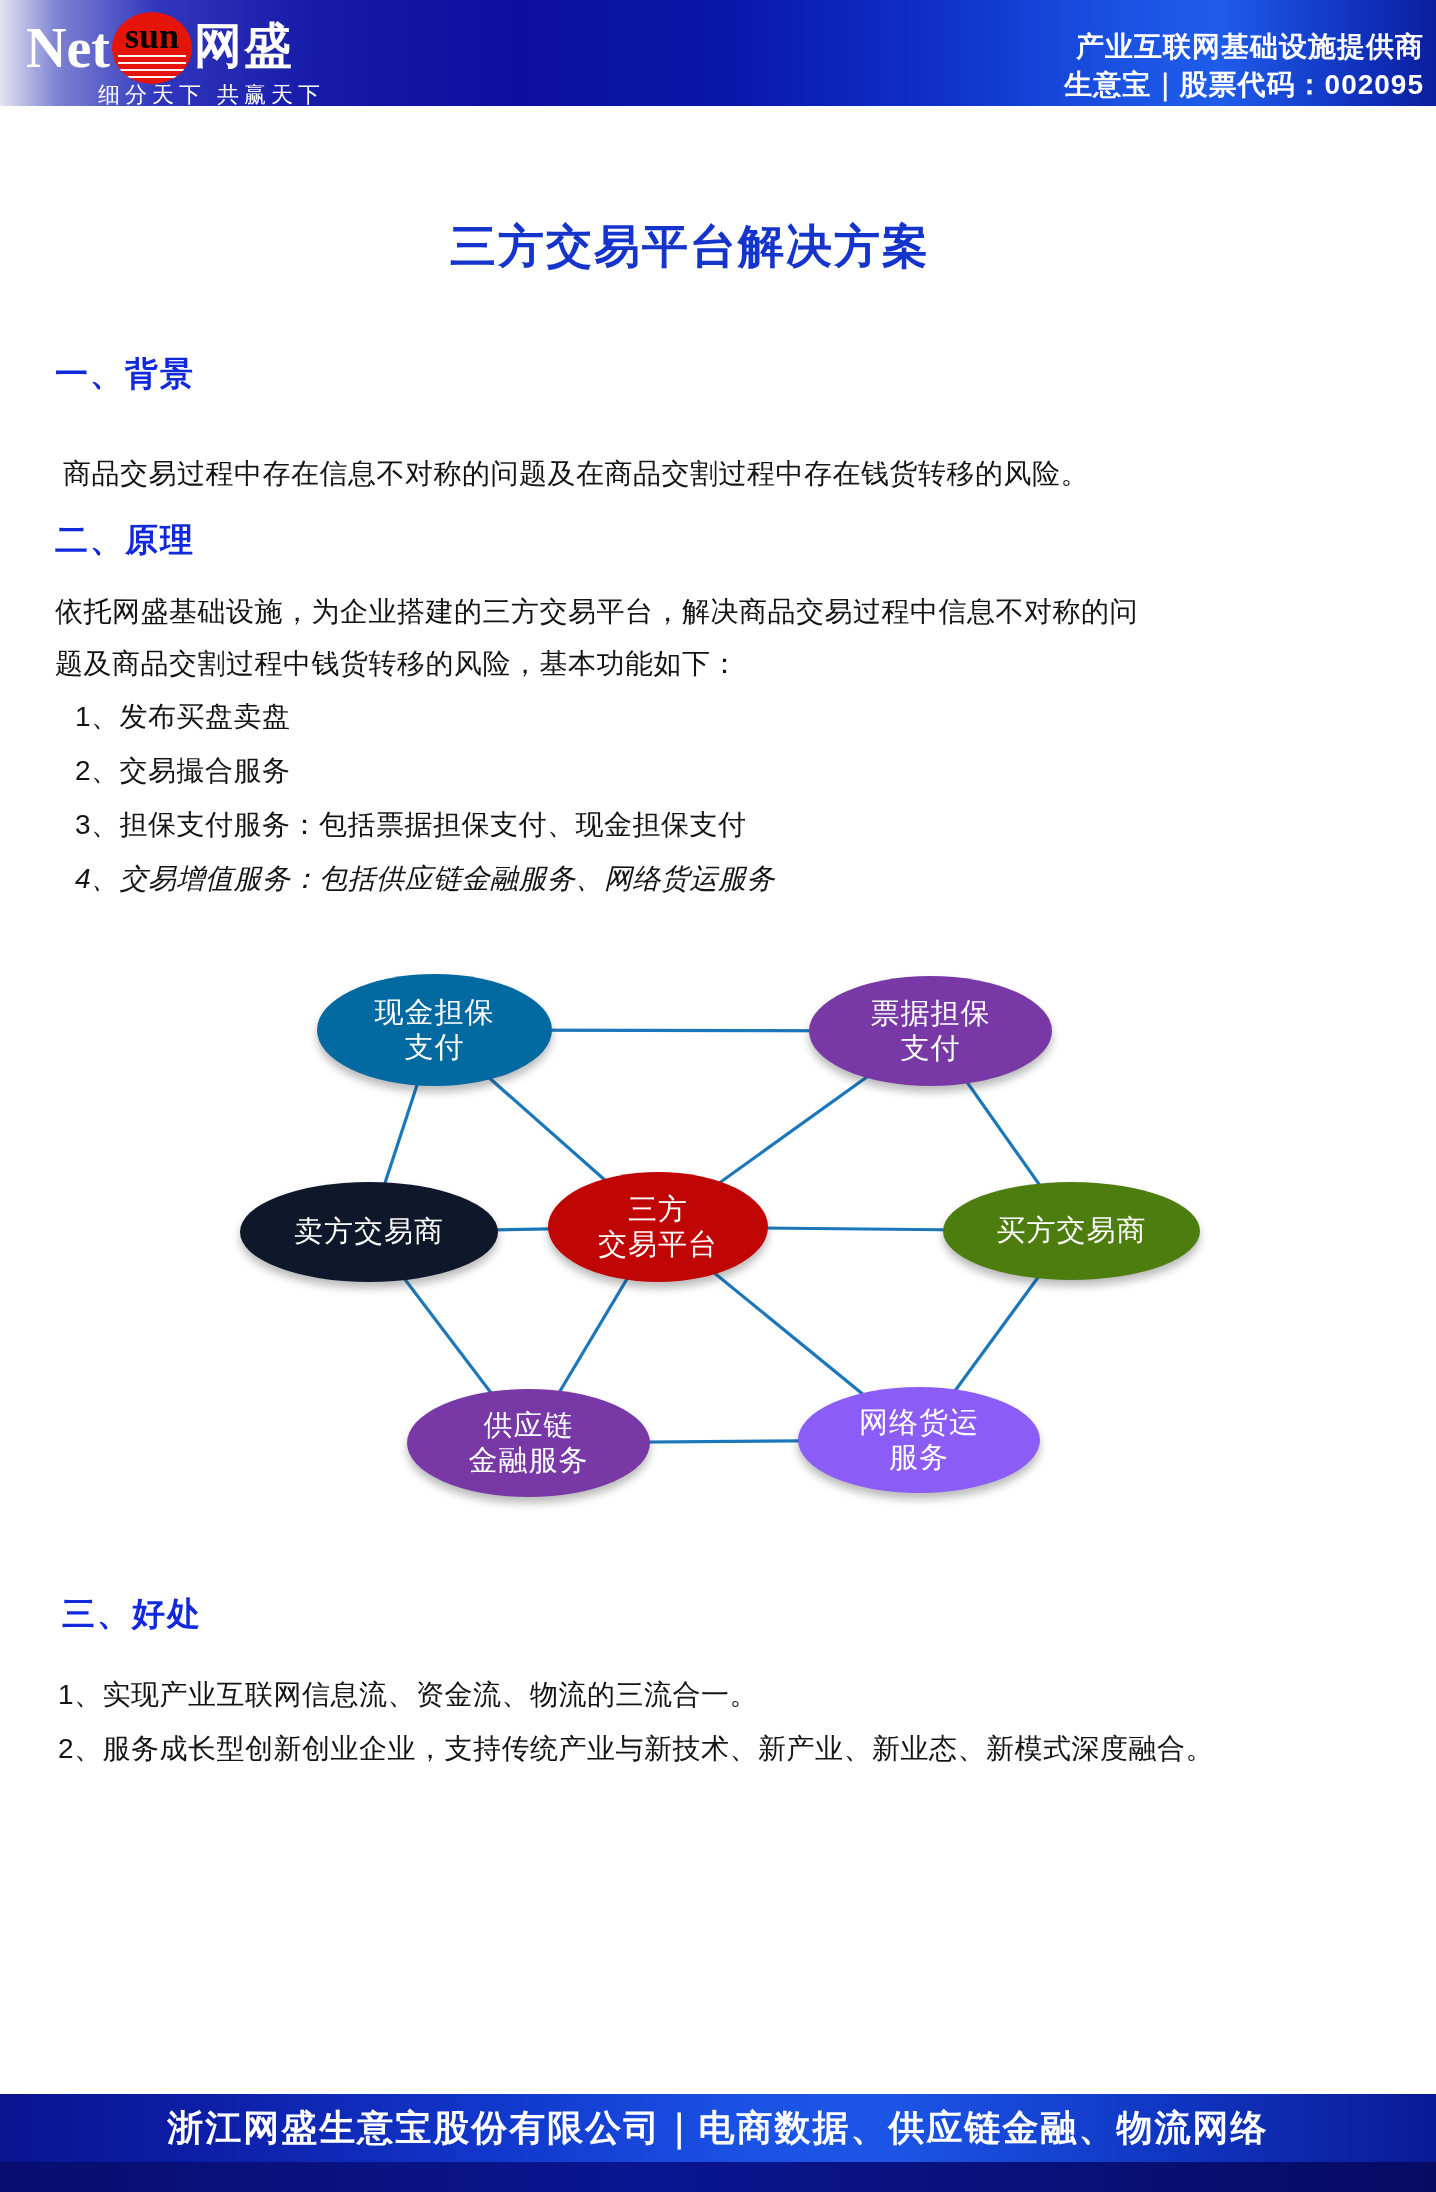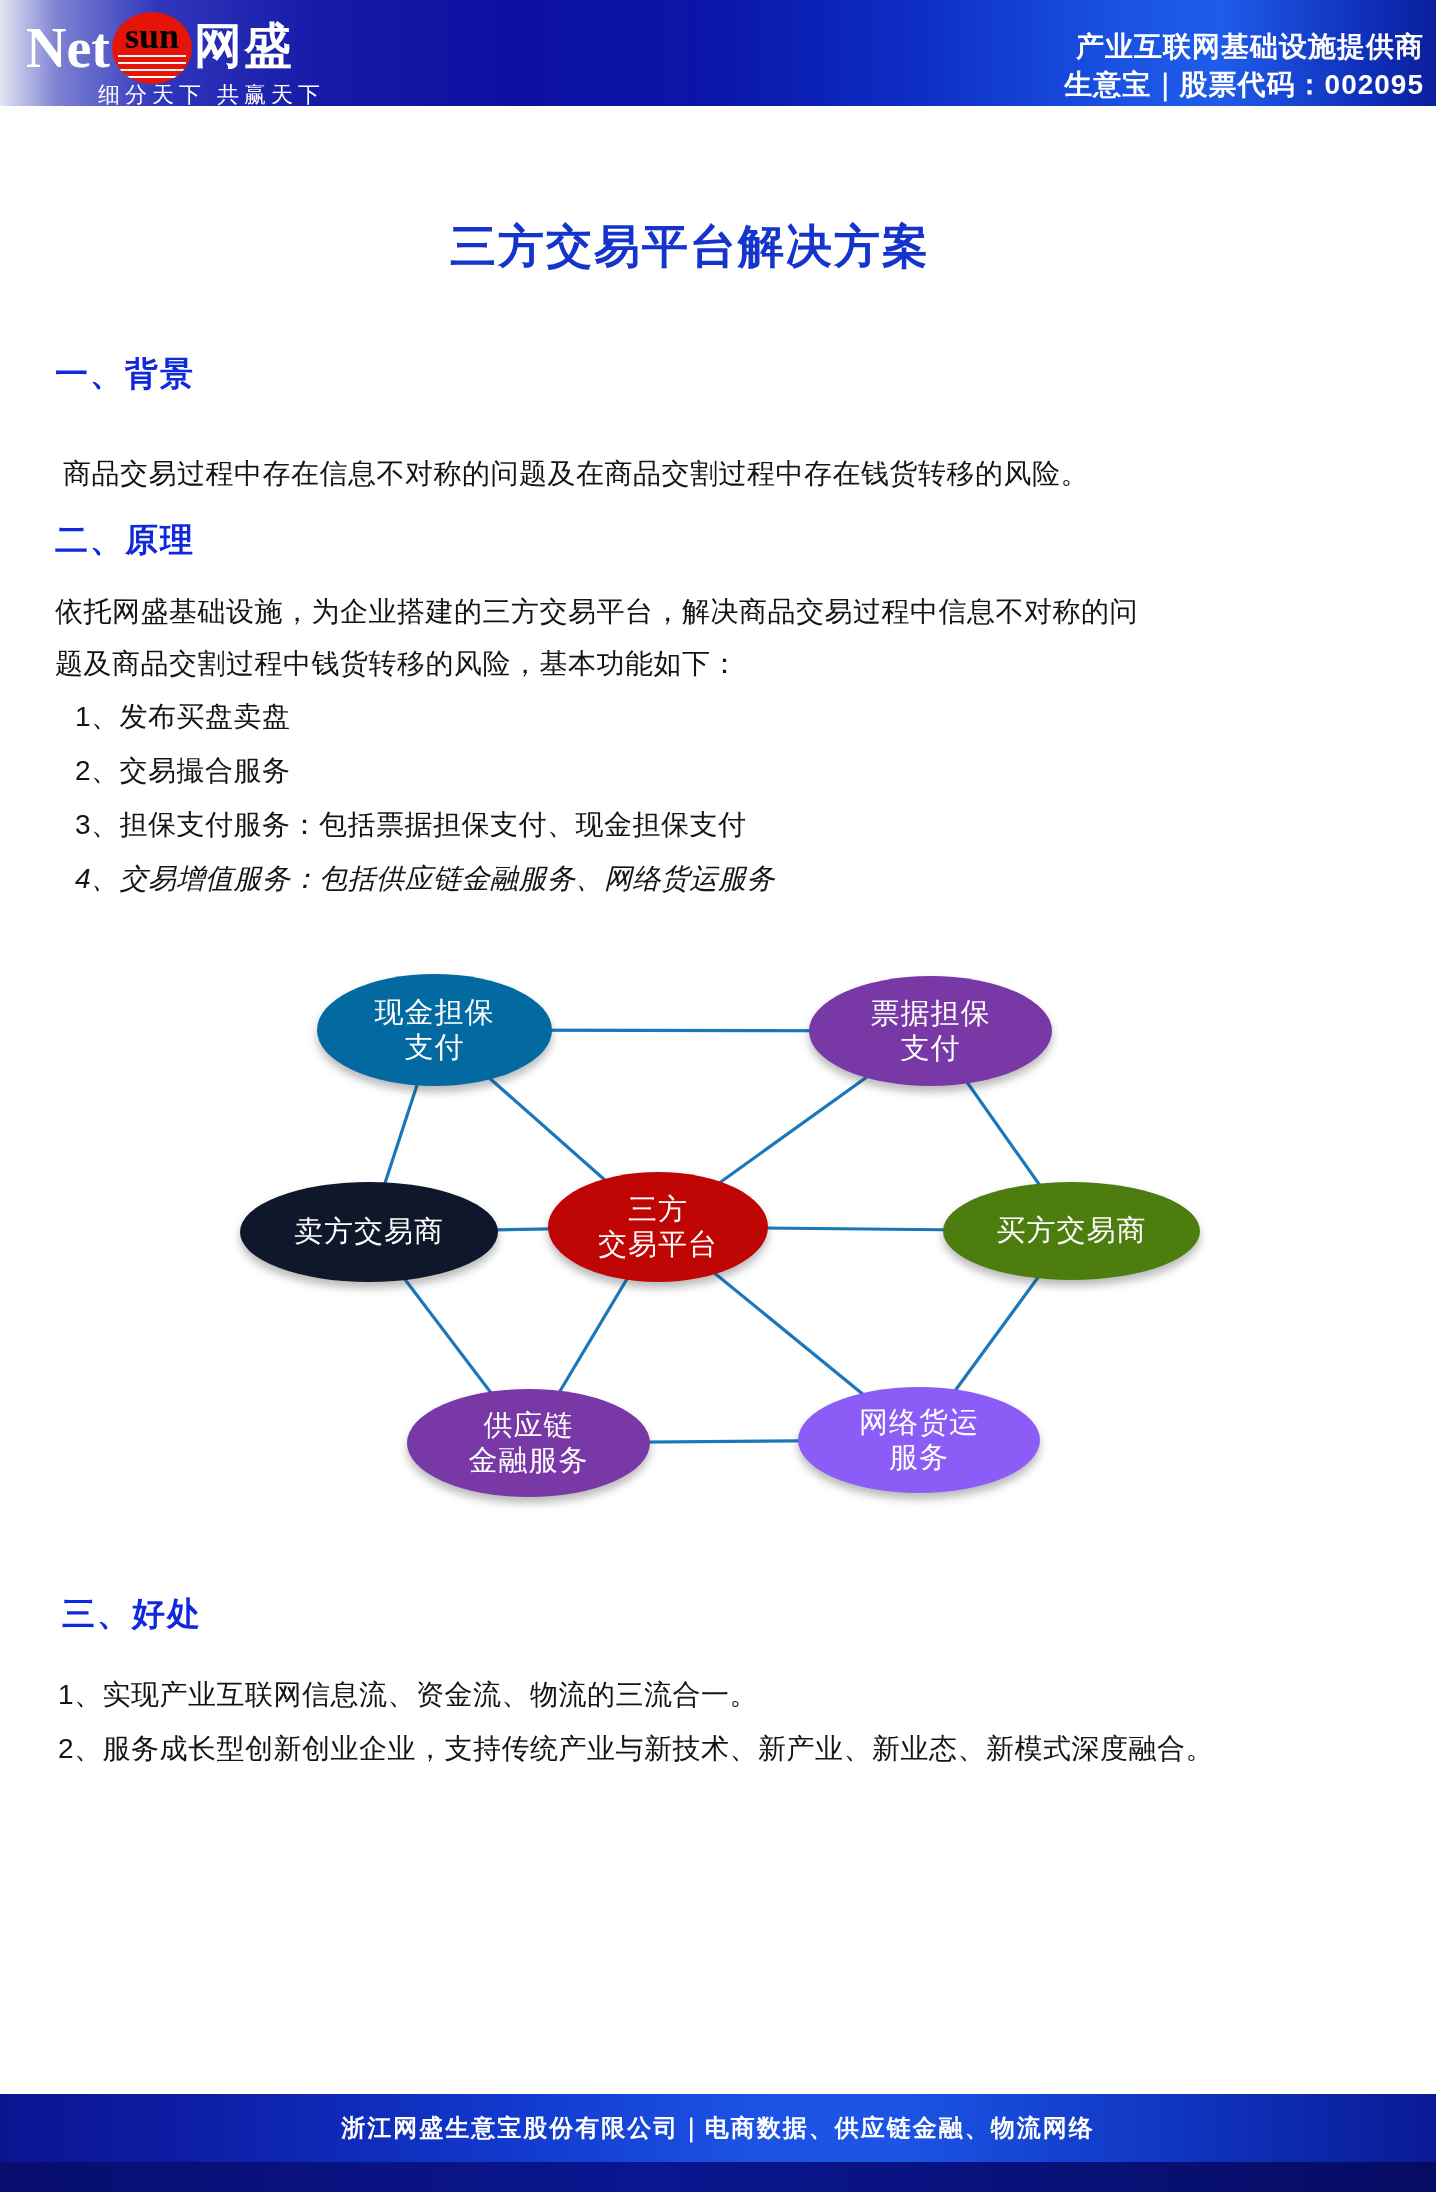--- a/index.html
+++ b/index.html
@@ -74,21 +74,21 @@
   .node-seller {left:240px;top:1182px;width:258px;height:100px;}
   .node-buyer  {left:943px;top:1182px;width:257px;height:98px;}
   .node-supply {left:407px;top:1389px;width:243px;height:108px;}
   .node-freight{left:798px;top:1387px;width:242px;height:106px;}
   .node-center {left:548px;top:1172px;width:220px;height:110px;}
   
   .footer-main{
     position:absolute;left:0;top:2094px;width:1436px;height:84px;
     background:linear-gradient(90deg,#0b1490 0%,#0d1fa8 15%,#1138cc 35%,#1b52e4 52%,
       #1c55e6 62%,#0f35c0 82%,#0a1a96 100%);
-    color:#ffffff;font-weight:bold;font-size:24px;line-height:68px;text-align:center;
+    color:#ffffff;font-weight:bold;font-size:36px;line-height:68px;text-align:center;
     letter-spacing:2px;
   }
   .footer-strip{
     position:absolute;left:0;top:2162px;width:1436px;height:30px;
     background:linear-gradient(90deg,#070e6e 0%,#0a1690 45%,#060c62 100%);
   }
 </style>
 </head>
 <body>
 

